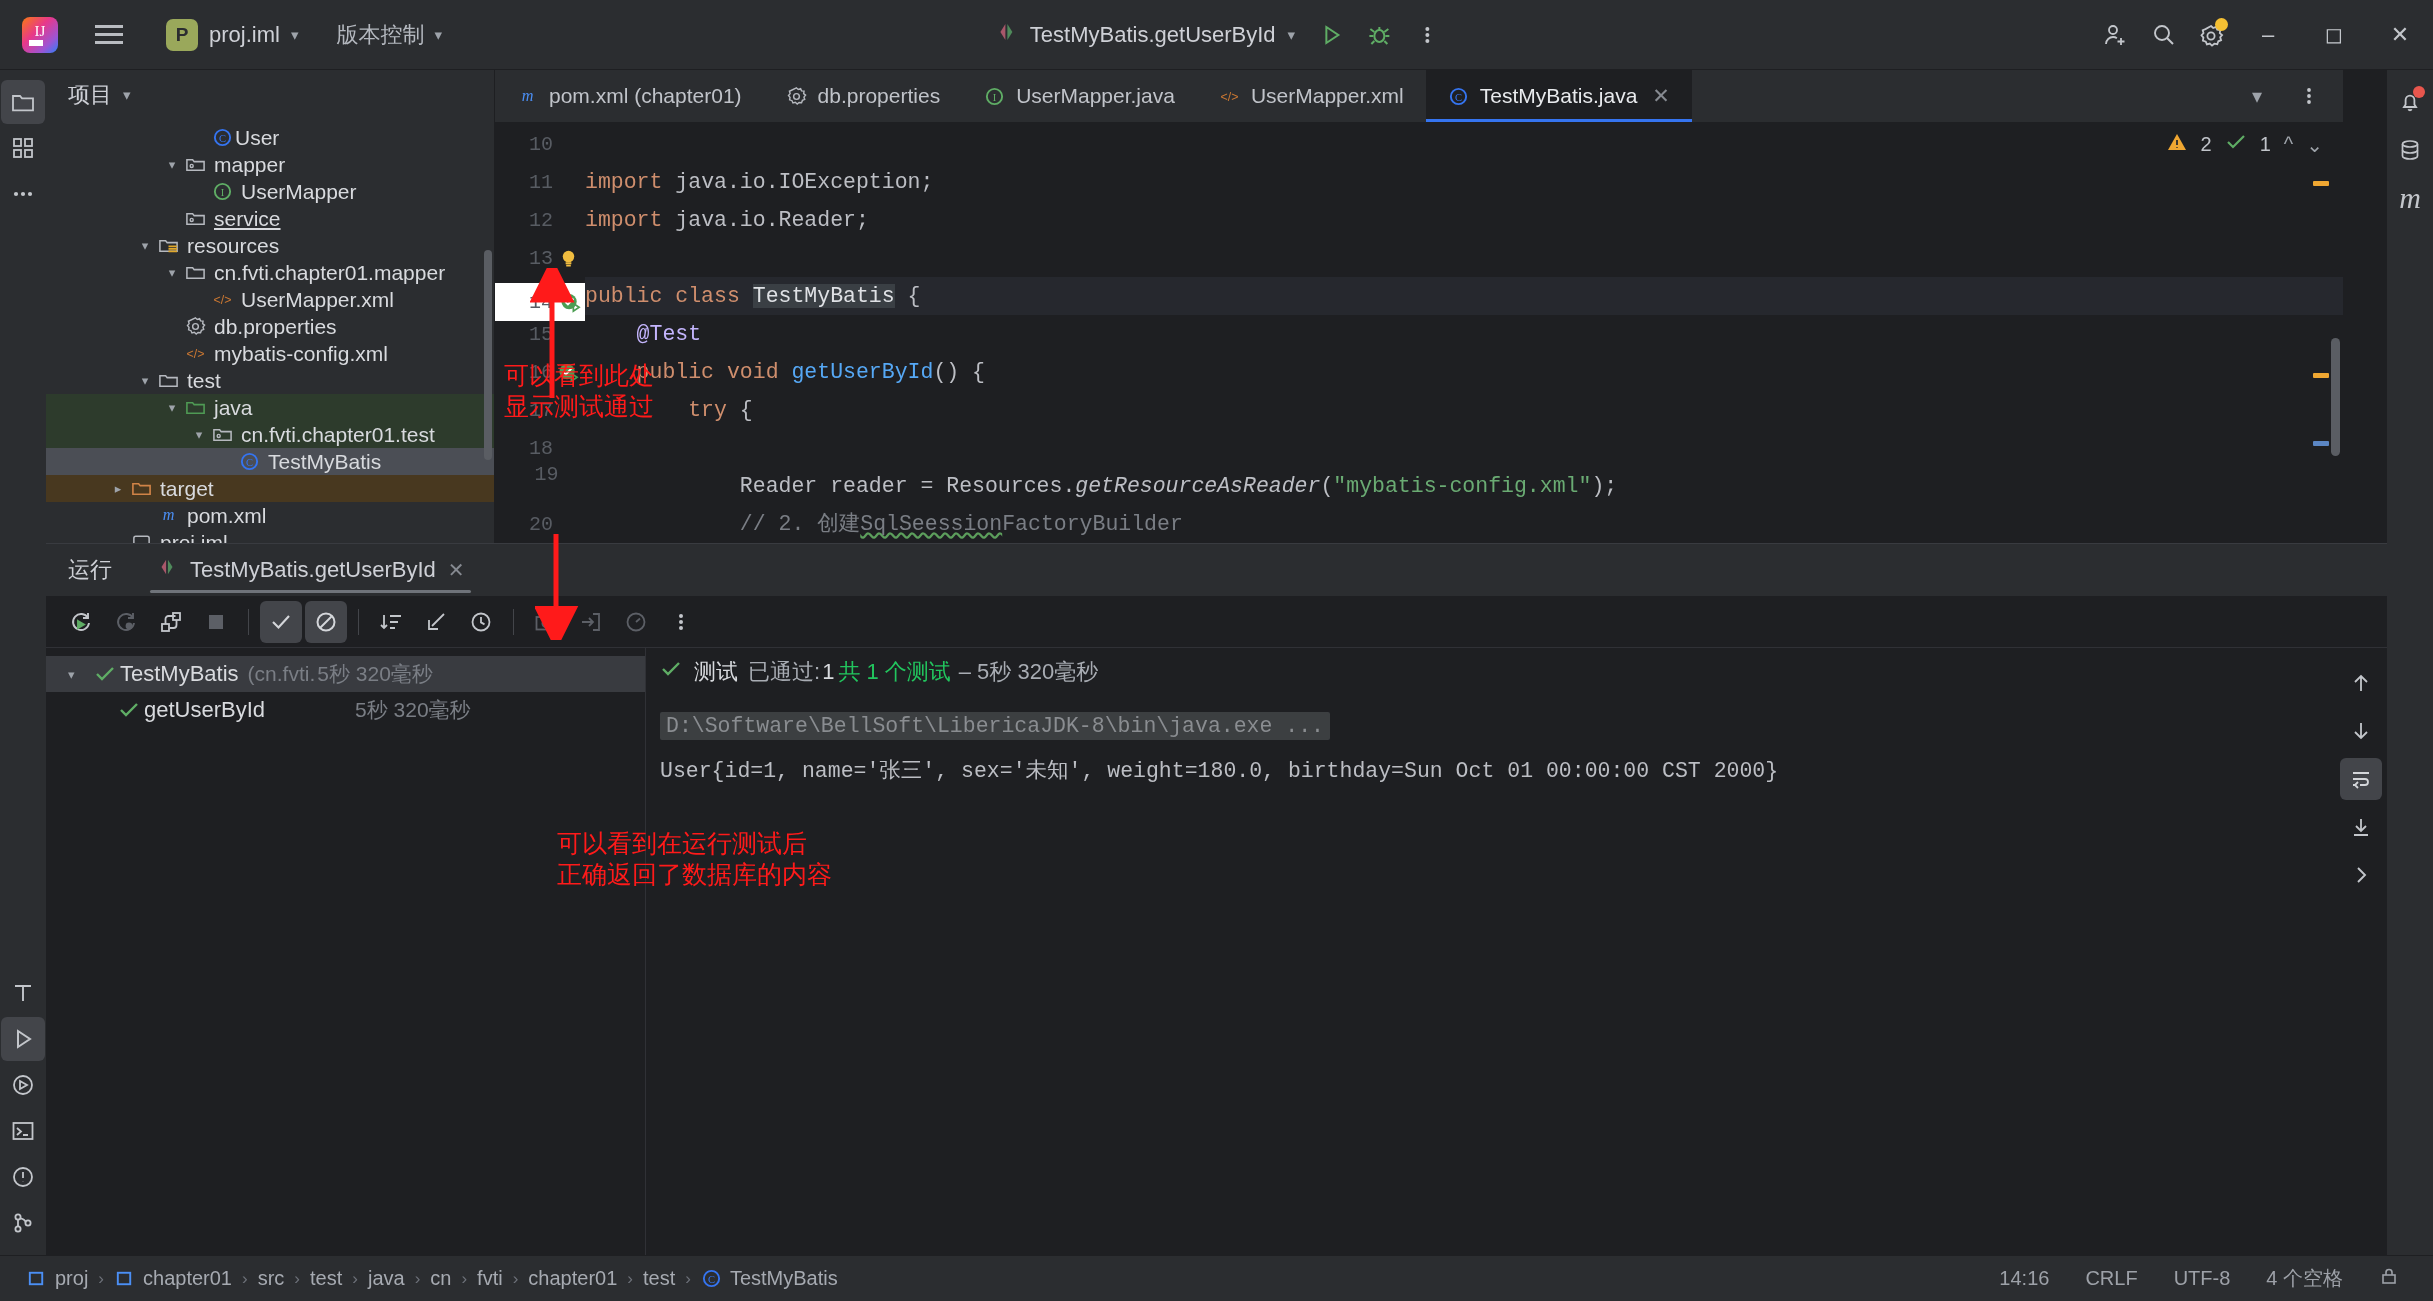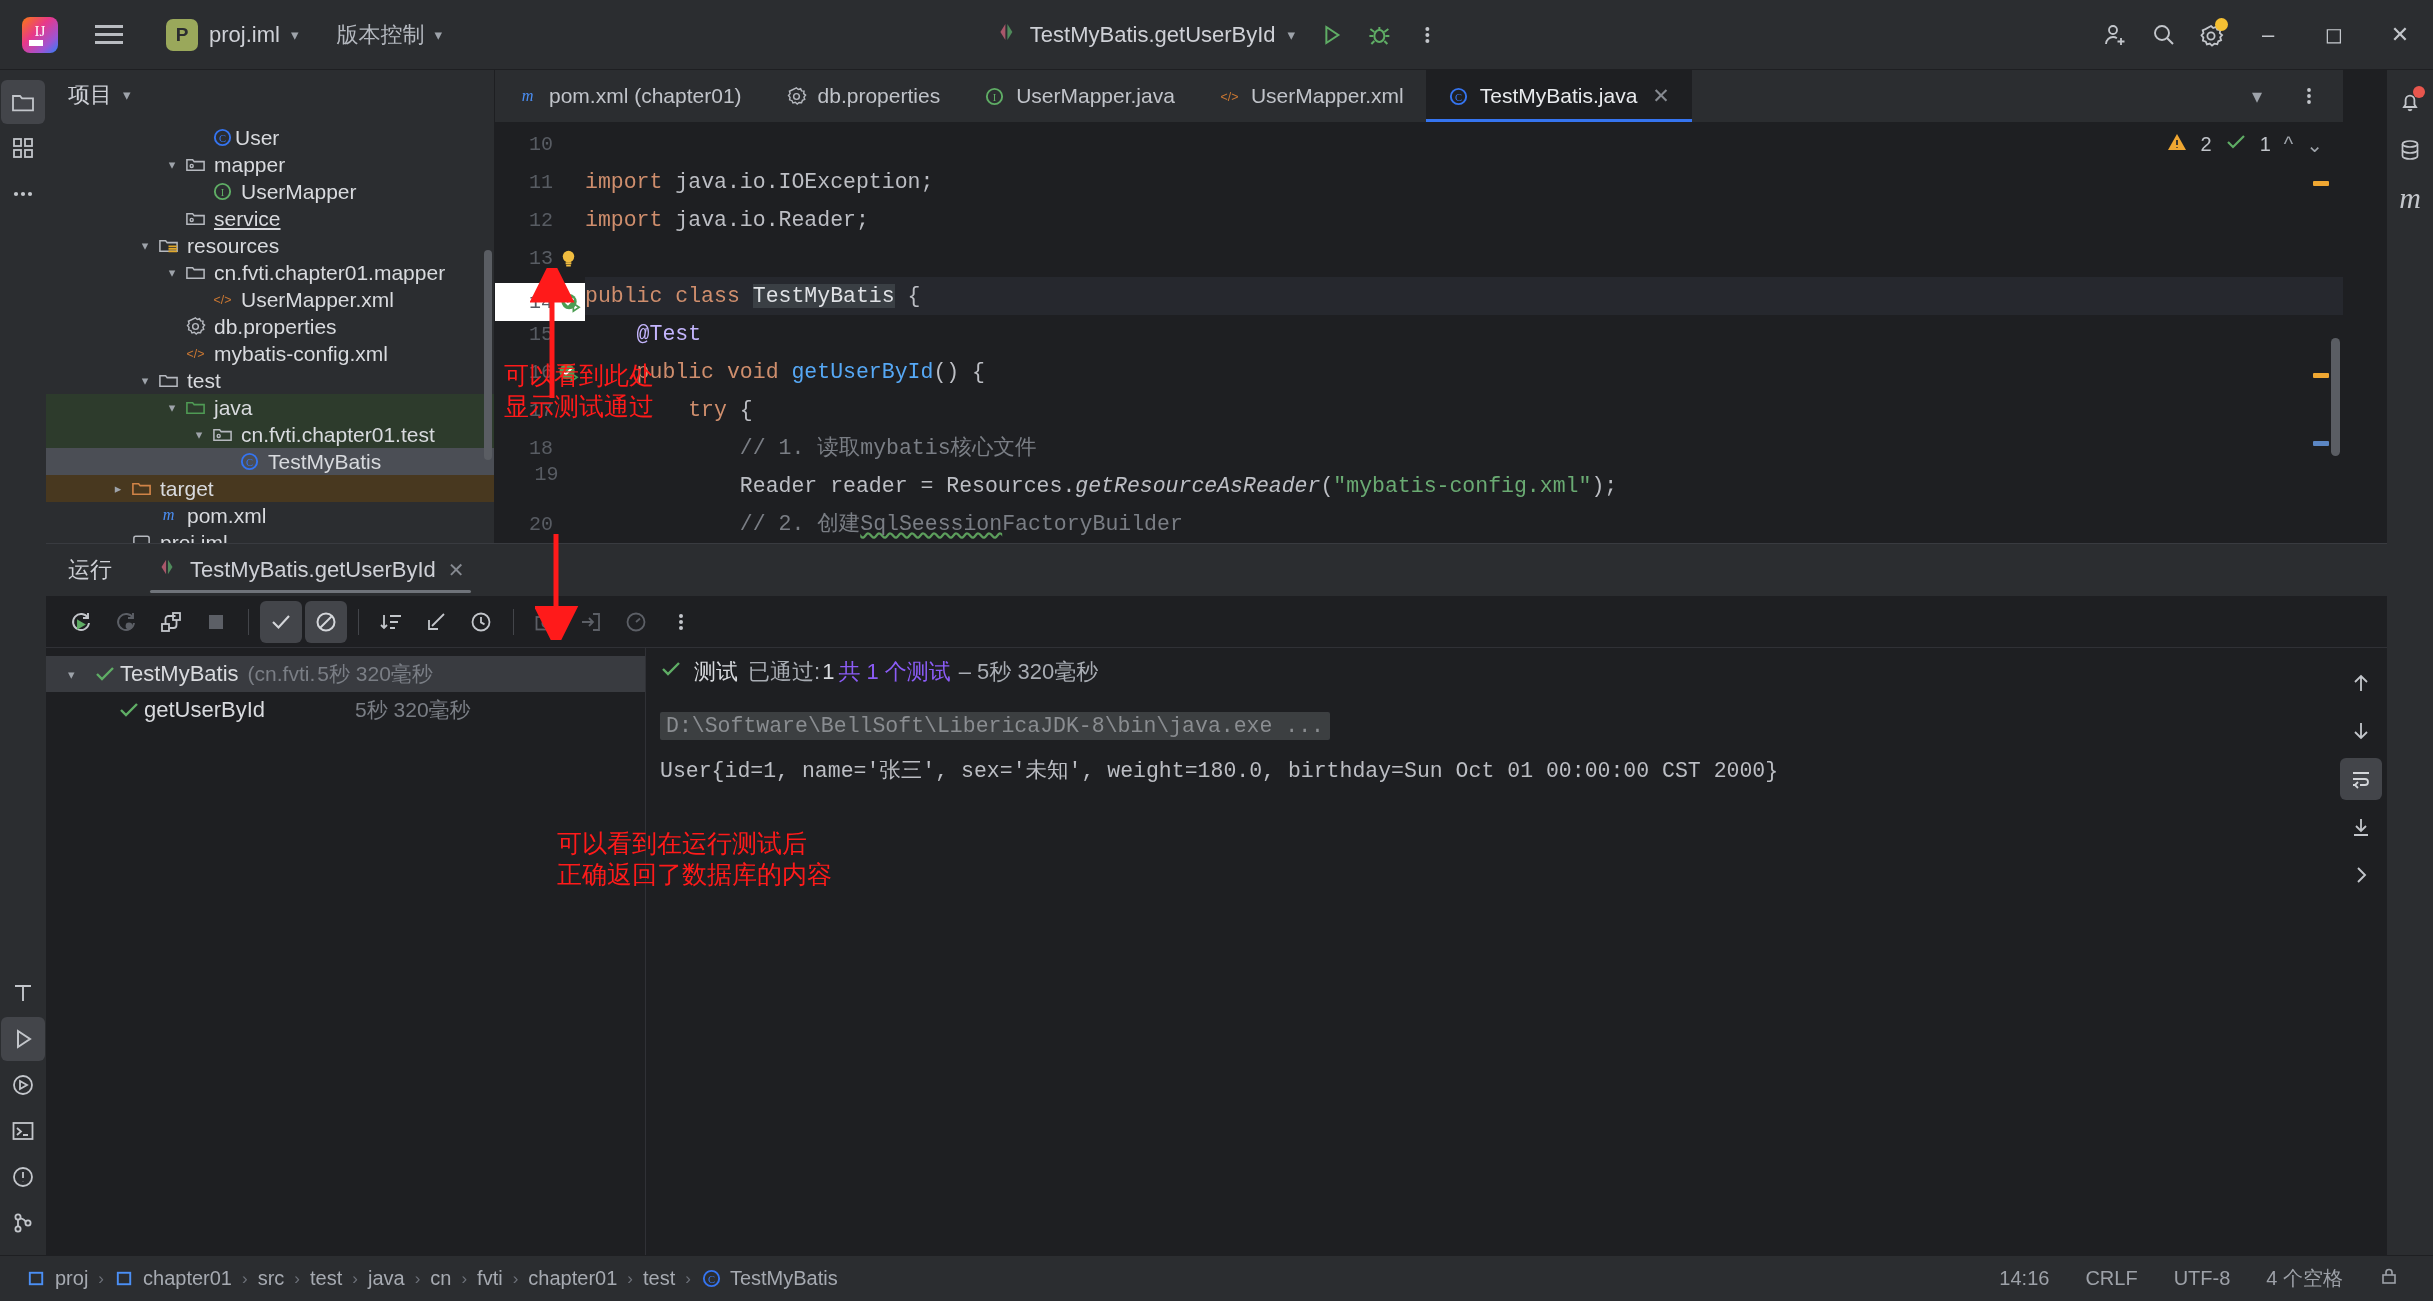--- a/index.html
+++ b/index.html
@@ -639,21 +639,20 @@
         <span class="gicon"></span>
       </div>
     </div>
   <div id="codearea">
     <div class="cline" style="top:40px;"><span class="kw">import</span><span class="pln"> java.io.IOException;</span></div>
     <div class="cline" style="top:78px;"><span class="kw">import</span><span class="pln"> java.io.Reader;</span></div>
     <div class="cline hl" style="top:154px;"><span class="kw">public class </span><span class="cls sel-tok">TestMyBatis</span><span class="pln"> {</span></div>
     <div class="cline" style="top:192px;"><span class="pln">    </span><span class="ann">@Test</span></div>
     <div class="cline" style="top:230px;"><span class="pln">    </span><span class="kw">public void </span><span class="fn">getUserById</span><span class="pln">() {</span></div>
     <div class="cline" style="top:268px;"><span class="pln">        </span><span class="kw">try</span><span class="pln"> {</span></div>
-    <div class="cline" style="top:306px;"><span class="cmt">            // 1. 读取mybatis核心文件</span></div>
     <div class="cline" style="top:344px;"><span class="pln">            Reader reader = Resources.</span><span class="pln" style="font-style:italic">getResourceAsReader</span><span class="pln">(</span><span class="str">"mybatis-config.xml"</span><span class="pln">);</span></div>
     <div class="cline" style="top:382px;"><span class="cmt">            // 2. 创建</span><span class="cmt squig">SqlSeession</span><span class="cmt">FactoryBuilder</span></div>
 
   </div>
   <div id="inspect-wid">
     <span>
       <svg width="22" height="22" viewBox="0 0 22 22">
           <path d="M11 3 L20 19 H2 Z" fill="#f0a732"></path>
           <path d="M11 9 v5 M11 16 v.8" stroke="#2b2d30" stroke-width="1.8"></path>
         </svg>
@@ -803,21 +802,21 @@
   <div id="console">
     <div id="consolehdr">
       <span>
         <svg width="22" height="22" viewBox="0 0 22 22" fill="none" stroke="#5fad65" stroke-width="2.4">
             <path d="M3 11 L8 16 L19 5"></path>
           </svg>
       </span>
       <span style="color:#d8dade;">测试</span>
       <span style="color:#a8acb3;margin-left:-2px;">已通过:</span>
       <span style="color:#d8dade;margin-left:-10px;">1</span>
-      <span style="color:#8b5cf6;margin-left:-8px;">共 1 个测试</span>
+      <span style="color:#22c55e;margin-left:-8px;">共 1 个测试</span>
       <span style="color:#a8acb3;margin-left:-4px;">–</span>
       <span style="color:#a8acb3;margin-left:-6px;">5秒 320毫秒</span>
     </div>
     <div class="cbody">
       <div style="margin-top:8px;"><span id="cmdline" class="ctxt">D:\Software\BellSoft\LibericaJDK-8\bin\java.exe ...</span></div>
       <div class="ctxt" style="margin-top:15px;">User{id=1, name='张三', sex='未知', weight=180.0, birthday=Sun Oct 01 00:00:00 CST 2000}</div>
     </div>
   </div>
 
   <div id="consoleside">

